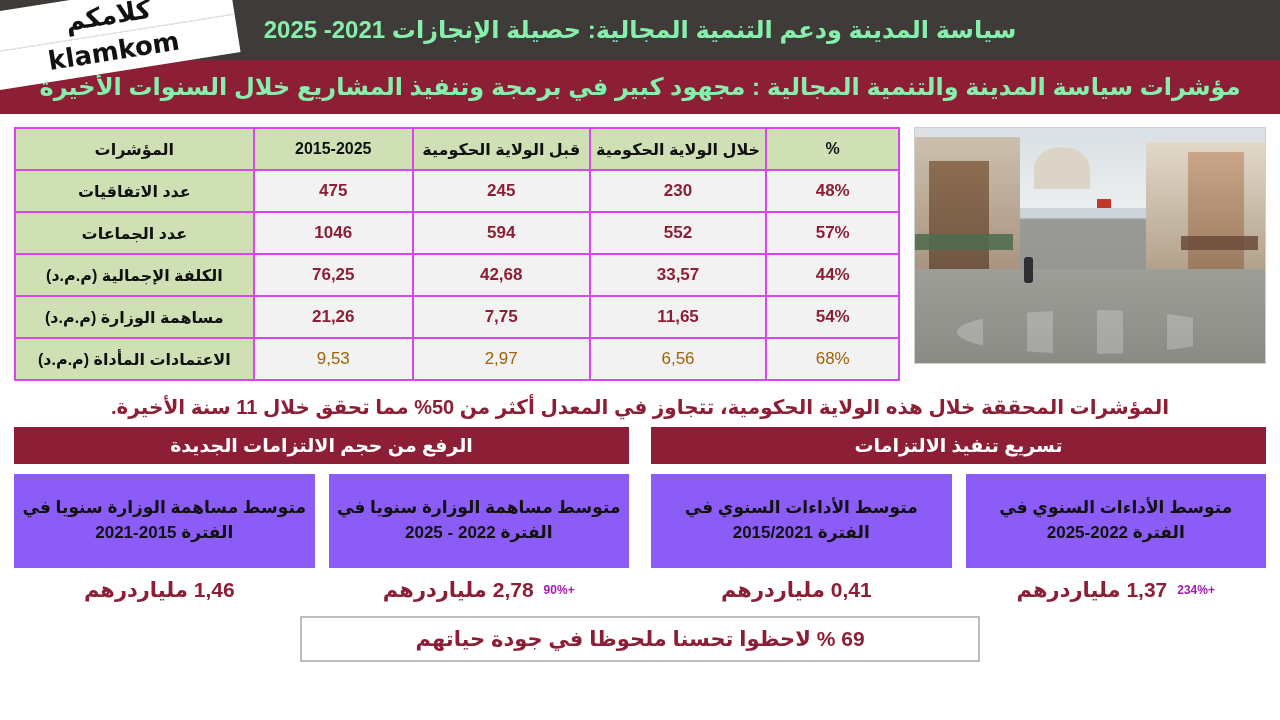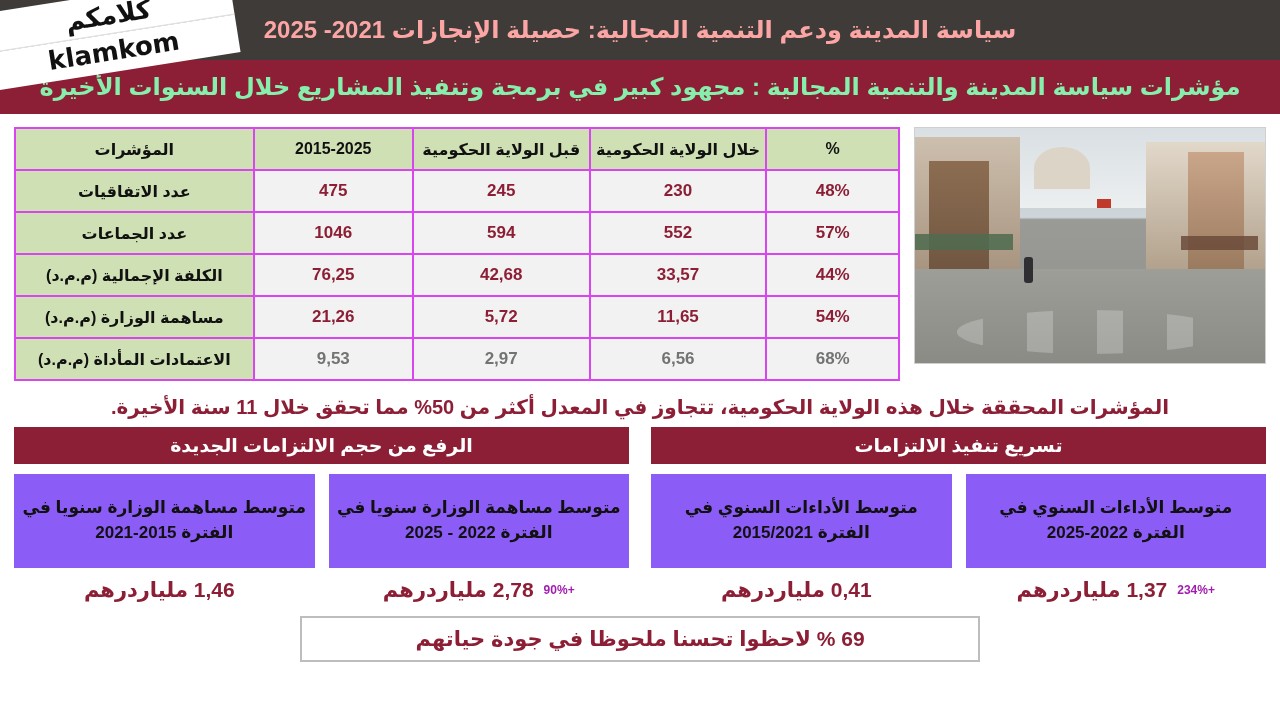--- a/index.html
+++ b/index.html
@@ -7,21 +7,21 @@
     width:1280px;height:720px;
     background:#ffffff;
     font-family:"Liberation Sans","DejaVu Sans",sans-serif;
     overflow:hidden;
     position:relative;
   }
   
   .title-bar{
     height:60px;
     background:#3e3b38;
-    color:#fca5a5;
+    color:#86efac;
     display:flex;align-items:center;justify-content:center;
     font-size:24px;font-weight:bold;
     letter-spacing:0;
   }
   .subtitle-bar{
     height:54px;
     background:#8c1f35;
     color:#86efac;
     display:flex;align-items:center;justify-content:center;
     font-size:24px;font-weight:bold;
@@ -100,21 +100,21 @@
     padding:6px 4px;
     height:28px;
   }
   thead th{
     background:#cfe0b4;color:#111;font-weight:bold;font-size:16px;
   }
   tbody td{background:#f2f2f2;color:#8c1f35;font-weight:bold;}
   tbody td.label{
     background:#cfe0b4;color:#111;font-weight:bold;font-size:16px;text-align:center;
   }
-  tbody td.plain{color:#737373;font-weight:bold;}
+  tbody td.plain{color:#a16207;font-weight:normal;}
   .col-pct{width:15%;}
   .col-a{width:20%;}
   .col-b{width:20%;}
   .col-c{width:18%;}
   .col-lbl{width:27%;}
 
   
   .statement{
     margin:14px 0 8px 0;
     text-align:center;
@@ -224,21 +224,21 @@
           <tr>
             <td>44%</td>
             <td>33,57</td>
             <td>42,68</td>
             <td>76,25</td>
             <td class="label">الكلفة الإجمالية (م.م.د)</td>
           </tr>
           <tr>
             <td>54%</td>
             <td>11,65</td>
-            <td>5,72</td>
+            <td>7,75</td>
             <td>21,26</td>
             <td class="label">مساهمة الوزارة (م.م.د)</td>
           </tr>
           <tr>
             <td class="plain">68%</td>
             <td class="plain">6,56</td>
             <td class="plain">2,97</td>
             <td class="plain">9,53</td>
             <td class="label">الاعتمادات المأداة (م.م.د)</td>
           </tr>

